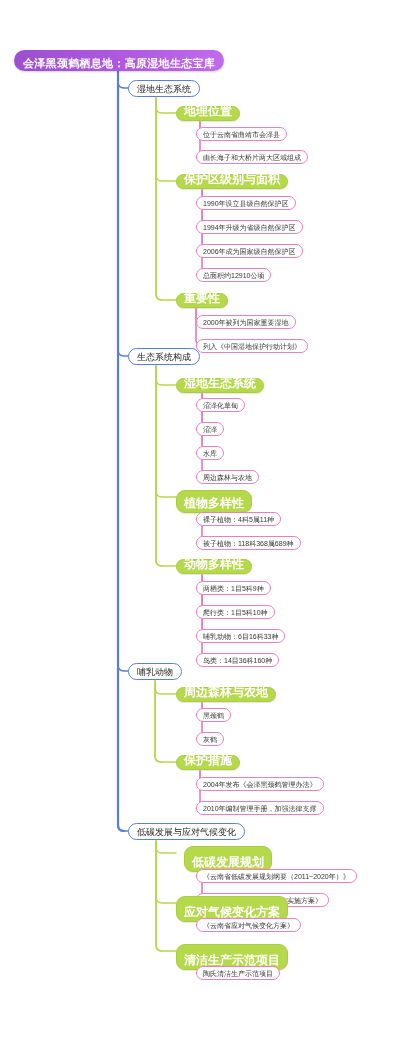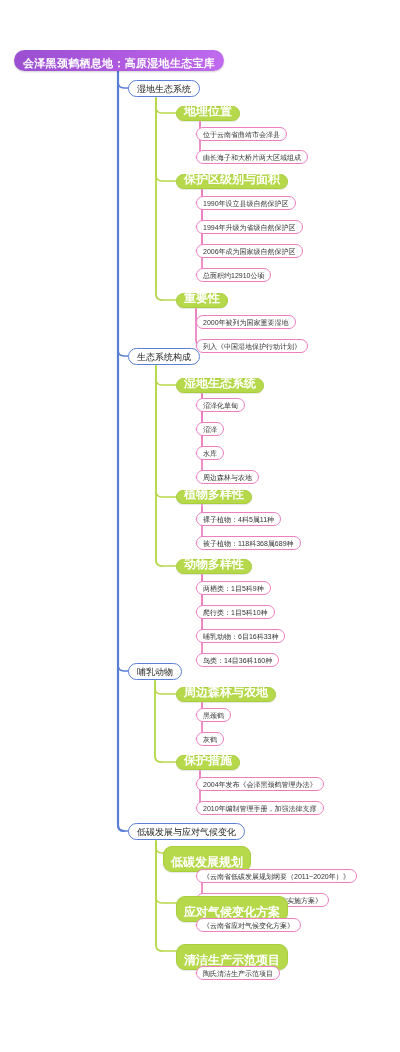--- a/index.html
+++ b/index.html
@@ -152,21 +152,21 @@
       </div>
       <div class="node n-l3" style="left: 196px; top: 422px; height: 14px;">
         <span>沼泽</span>
       </div>
       <div class="node n-l3" style="left: 196px; top: 446px; height: 14px;">
         <span>水库</span>
       </div>
       <div class="node n-l3" style="left: 196px; top: 470px; height: 14px;">
         <span>周边森林与农地</span>
       </div>
-      <div class="node n-l2" style="left: 176px; top: 489.5px; height: 14px;">
+      <div class="node n-l2" style="left: 176px; top: 489.5px; height: 23px;">
         <span>植物多样性</span>
       </div>
       <div class="node n-l3" style="left: 196px; top: 512px; height: 14px;">
         <span>裸子植物：4科5属11种</span>
       </div>
       <div class="node n-l3" style="left: 196px; top: 536px; height: 14px;">
         <span>被子植物：118科368属689种</span>
       </div>
       <div class="node n-l2" style="left: 176px; top: 558.5px; height: 15px;">
         <span>动物多样性</span>
@@ -200,21 +200,21 @@
       </div>
       <div class="node n-l3" style="left: 196px; top: 777px; height: 14px;">
         <span>2004年发布《会泽黑颈鹤管理办法》</span>
       </div>
       <div class="node n-l3" style="left: 196px; top: 801px; height: 14px;">
         <span>2010年编制管理手册，加强法律支撑</span>
       </div>
       <div class="node n-l1" style="left: 128px; top: 822.5px; height: 17px;">
         <span>低碳发展与应对气候变化</span>
       </div>
-      <div class="node n-l2" style="left: 163px; top: 845.5px; height: 26px;">
+      <div class="node n-l2" style="left: 184px; top: 845.5px; height: 26px;">
         <span>低碳发展规划</span>
       </div>
       <div class="node n-l3" style="left: 196px; top: 869px; height: 14px;">
         <span>《云南省低碳发展规划纲要（2011~2020年）》</span>
       </div>
       <div class="node n-l3" style="left: 196px; top: 893px; height: 14px;">
         <span>《云南省低碳省区试点工作实施方案》</span>
       </div>
       <div class="node n-l2" style="left: 176px; top: 895.5px; height: 26px;">
         <span>应对气候变化方案</span>

